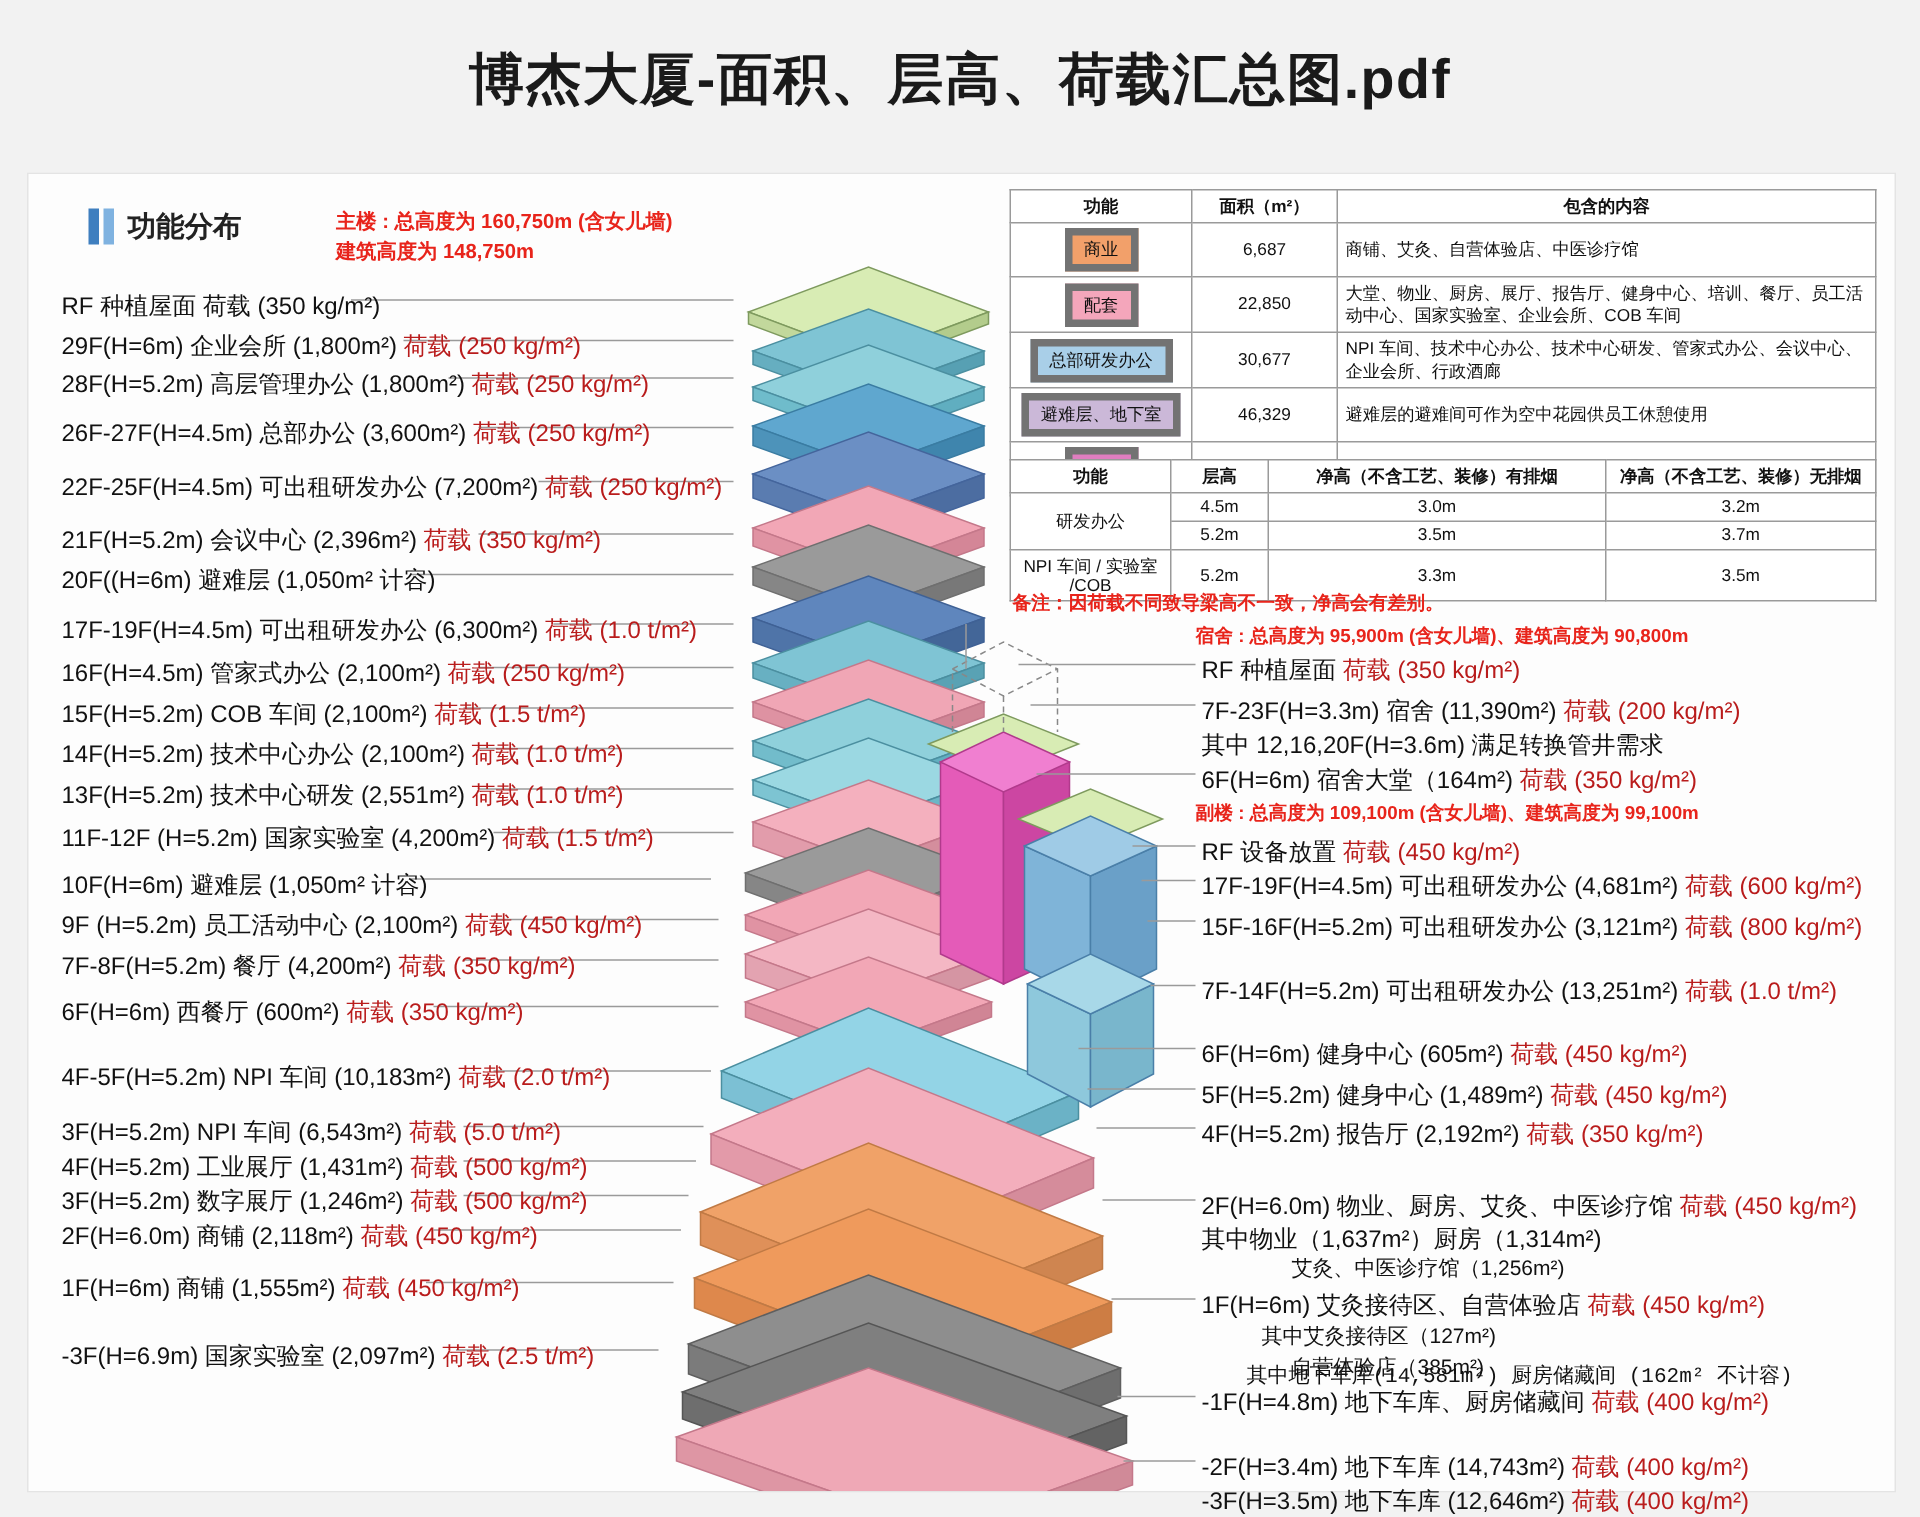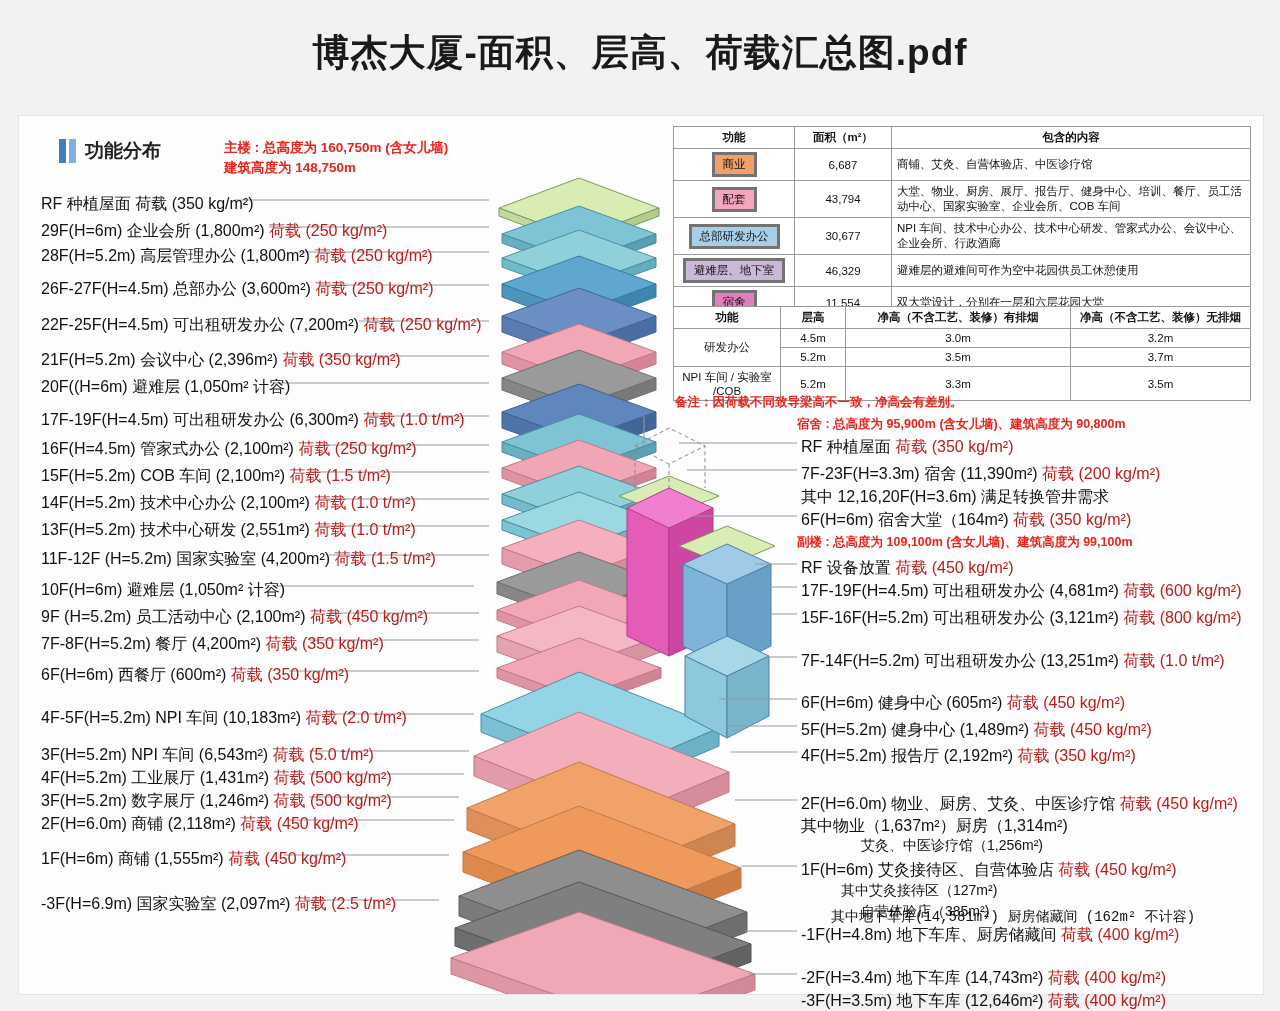--- a/index.html
+++ b/index.html
@@ -21,21 +21,21 @@
   .main-note{position:absolute;left:205px;top:22px;color:#e8241b;font-size:13.5px;font-weight:700;line-height:20px;}
   
   .lbl{position:absolute;font-size:16px;color:#111;white-space:nowrap;}
   .lbl .red{color:#b91c1c;}
   .lbl.sm{font-size:14px;}
   
   .tbl{position:absolute;border-collapse:collapse;font-size:11.5px;color:#111;background:#fff;}
   .tbl td,.tbl th{border:1px solid #9a9a9a;padding:3px 5px;font-weight:400;}
   .tbl th{font-weight:700;text-align:center;}
   .cellc{text-align:center;}
-  .tag{display:inline-block;padding:2px 8px;font-size:11.5px;border:3px solid #737373;}
+  .tag{display:inline-block;padding:2px 8px;font-size:11.5px;border:5px solid #737373;}
   .t-商业{background:#f2a06a;}
   .t-配套{background:#f4a6bb;}
   .t-总部研发办公{background:#a9cfe8;}
   .t-可出租研发办公{background:#bcd6ef;}
   .t-避难层{background:#cbb8d8;}
   .t-宿舍{background:#e07ec0;}
   .note-red{position:absolute;color:#e8241b;font-size:12.5px;font-weight:700;}
   
   .art{position:absolute;left:0;top:0;width:1244px;height:878px;pointer-events:none;}
 </style>
@@ -292,21 +292,21 @@
     </tr>
       </thead>
     <tbody id="area-body">
         <tr>
           <td class="cellc"><span class="tag t-商业">商业</span></td>
           <td class="cellc">6,687</td>
           <td>商铺、艾灸、自营体验店、中医诊疗馆</td>
         </tr>
         <tr>
           <td class="cellc"><span class="tag t-配套">配套</span></td>
-          <td class="cellc">43,794</td>
+          <td class="cellc">22,850</td>
           <td>大堂、物业、厨房、展厅、报告厅、健身中心、培训、餐厅、员工活动中心、国家实验室、企业会所、COB 车间</td>
         </tr>
         <tr>
           <td class="cellc"><span class="tag t-总部研发办公">总部研发办公</span></td>
           <td class="cellc">30,677</td>
           <td>NPI 车间、技术中心办公、技术中心研发、管家式办公、会议中心、企业会所、行政酒廊</td>
         </tr>
         <tr>
           <td class="cellc"><span class="tag t-避难层">避难层、地下室</span></td>
           <td class="cellc">46,329</td>

